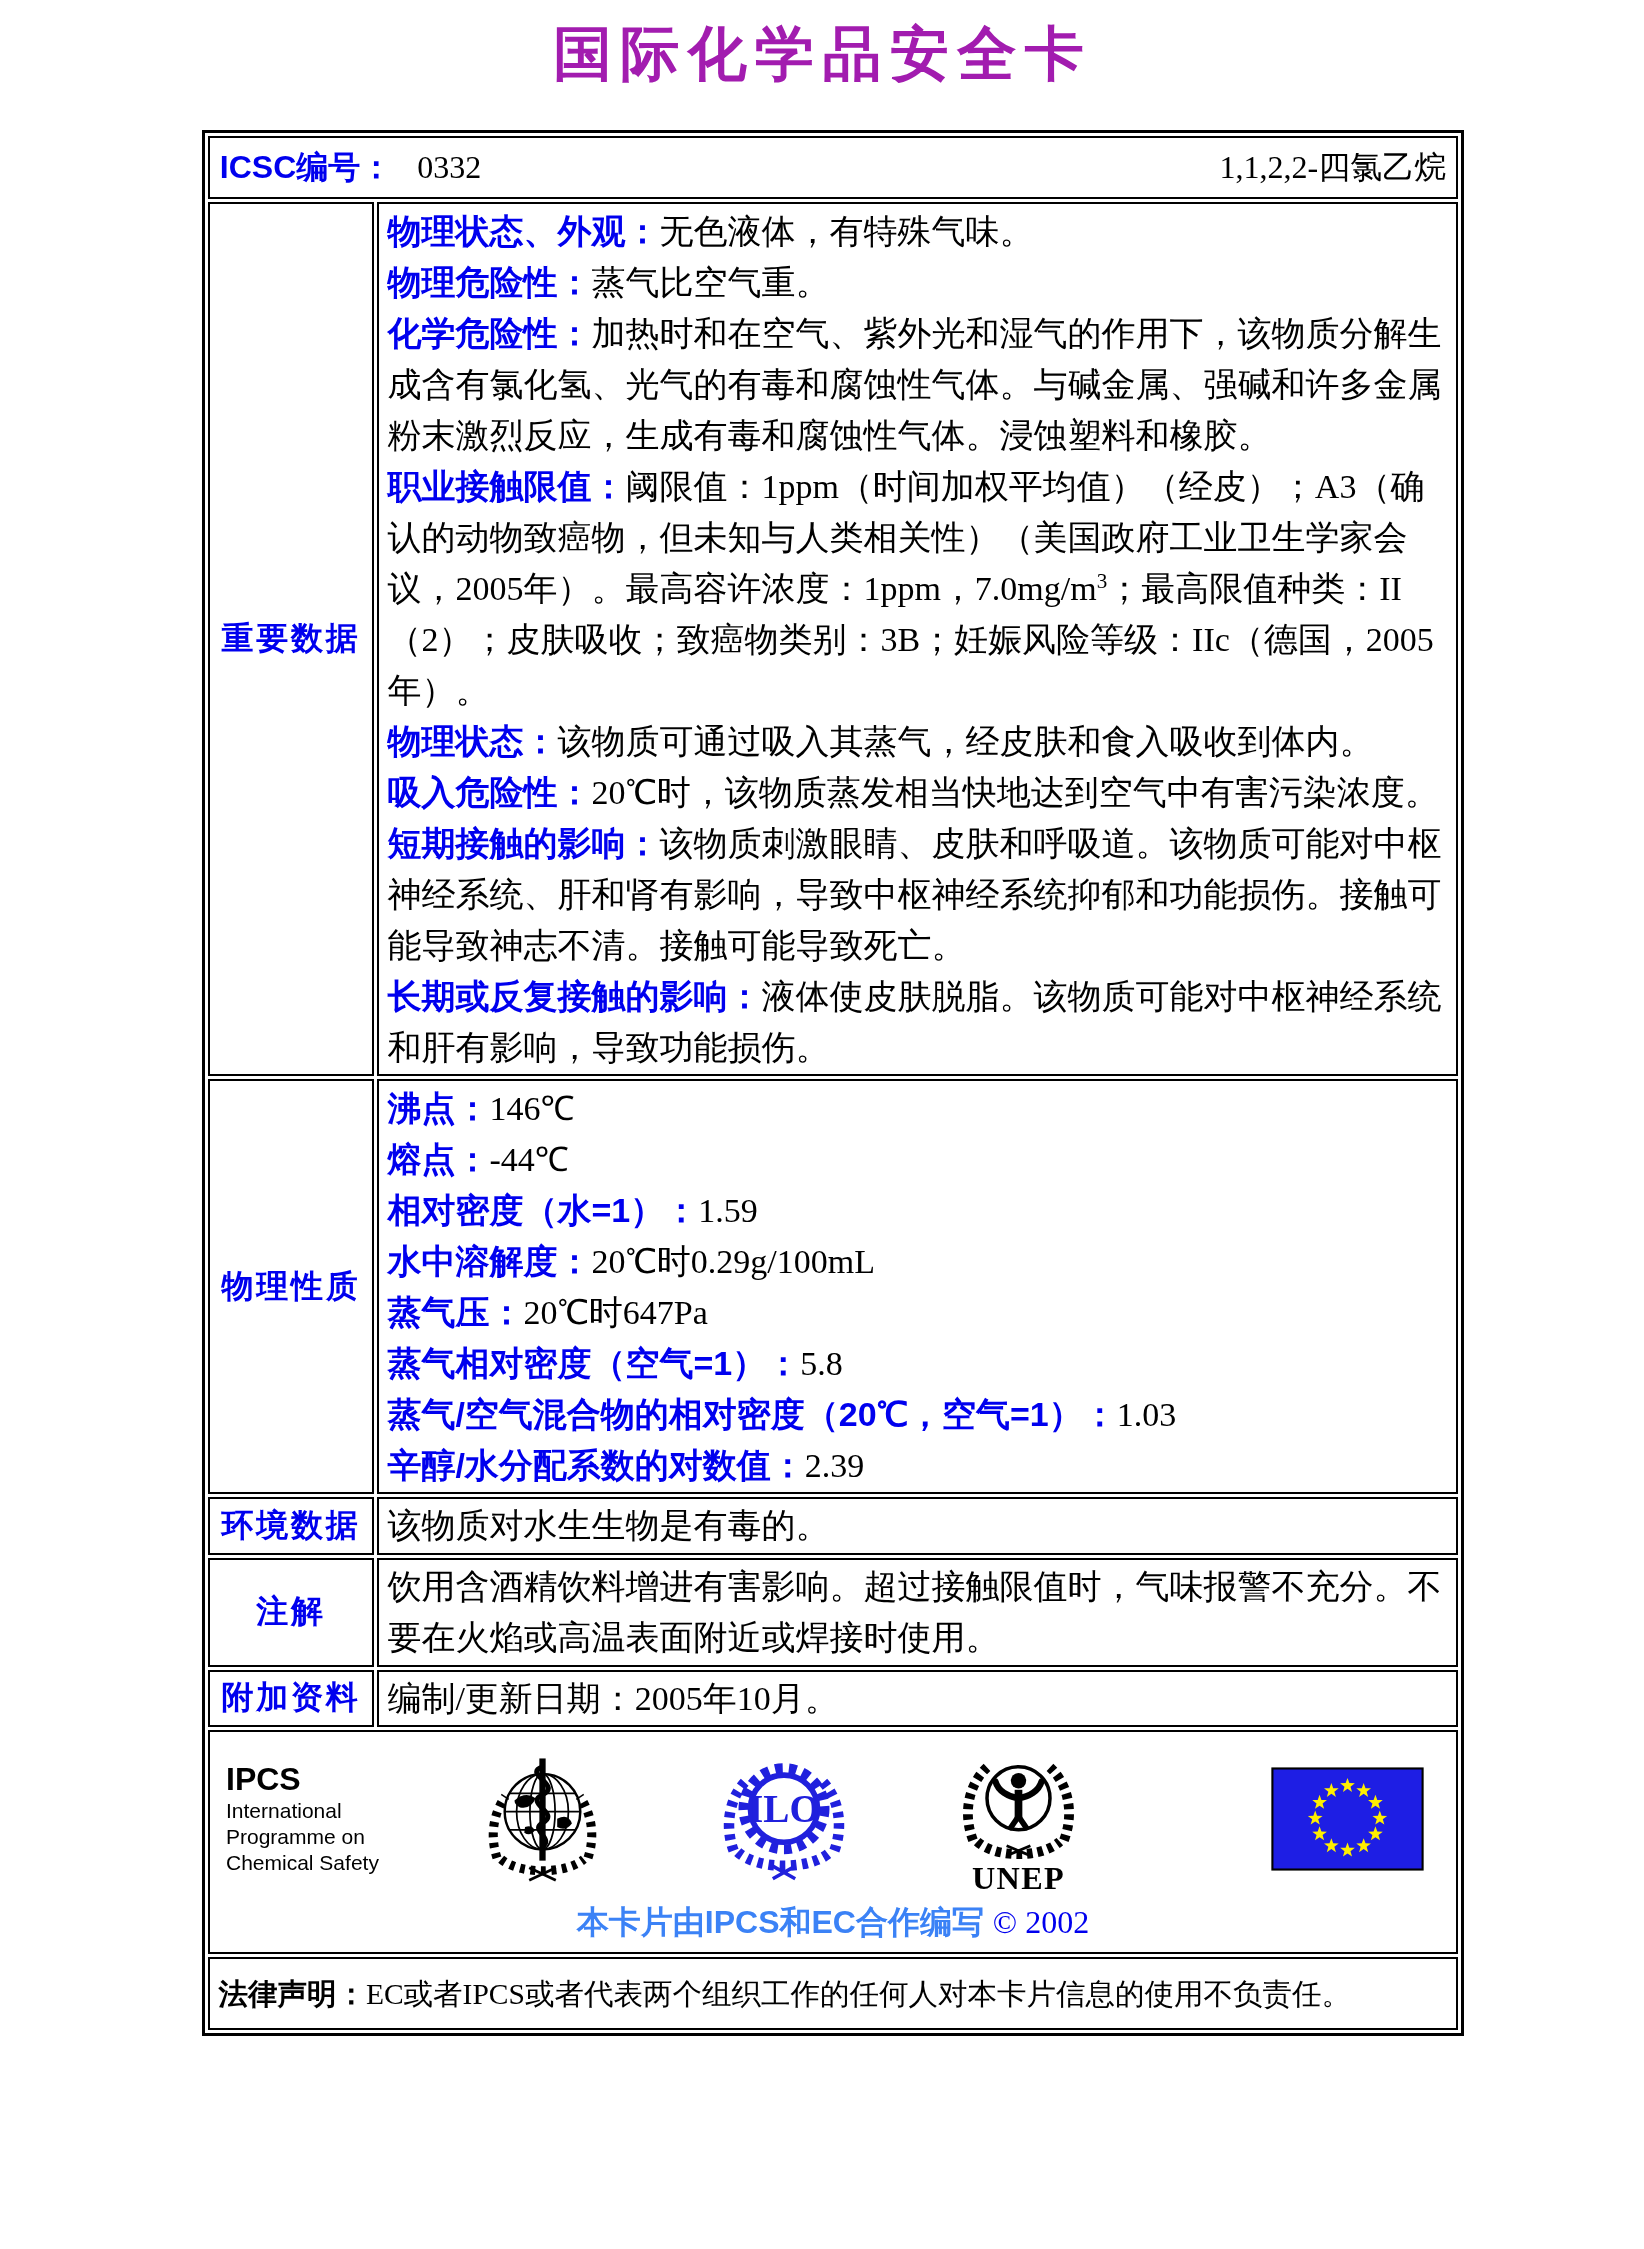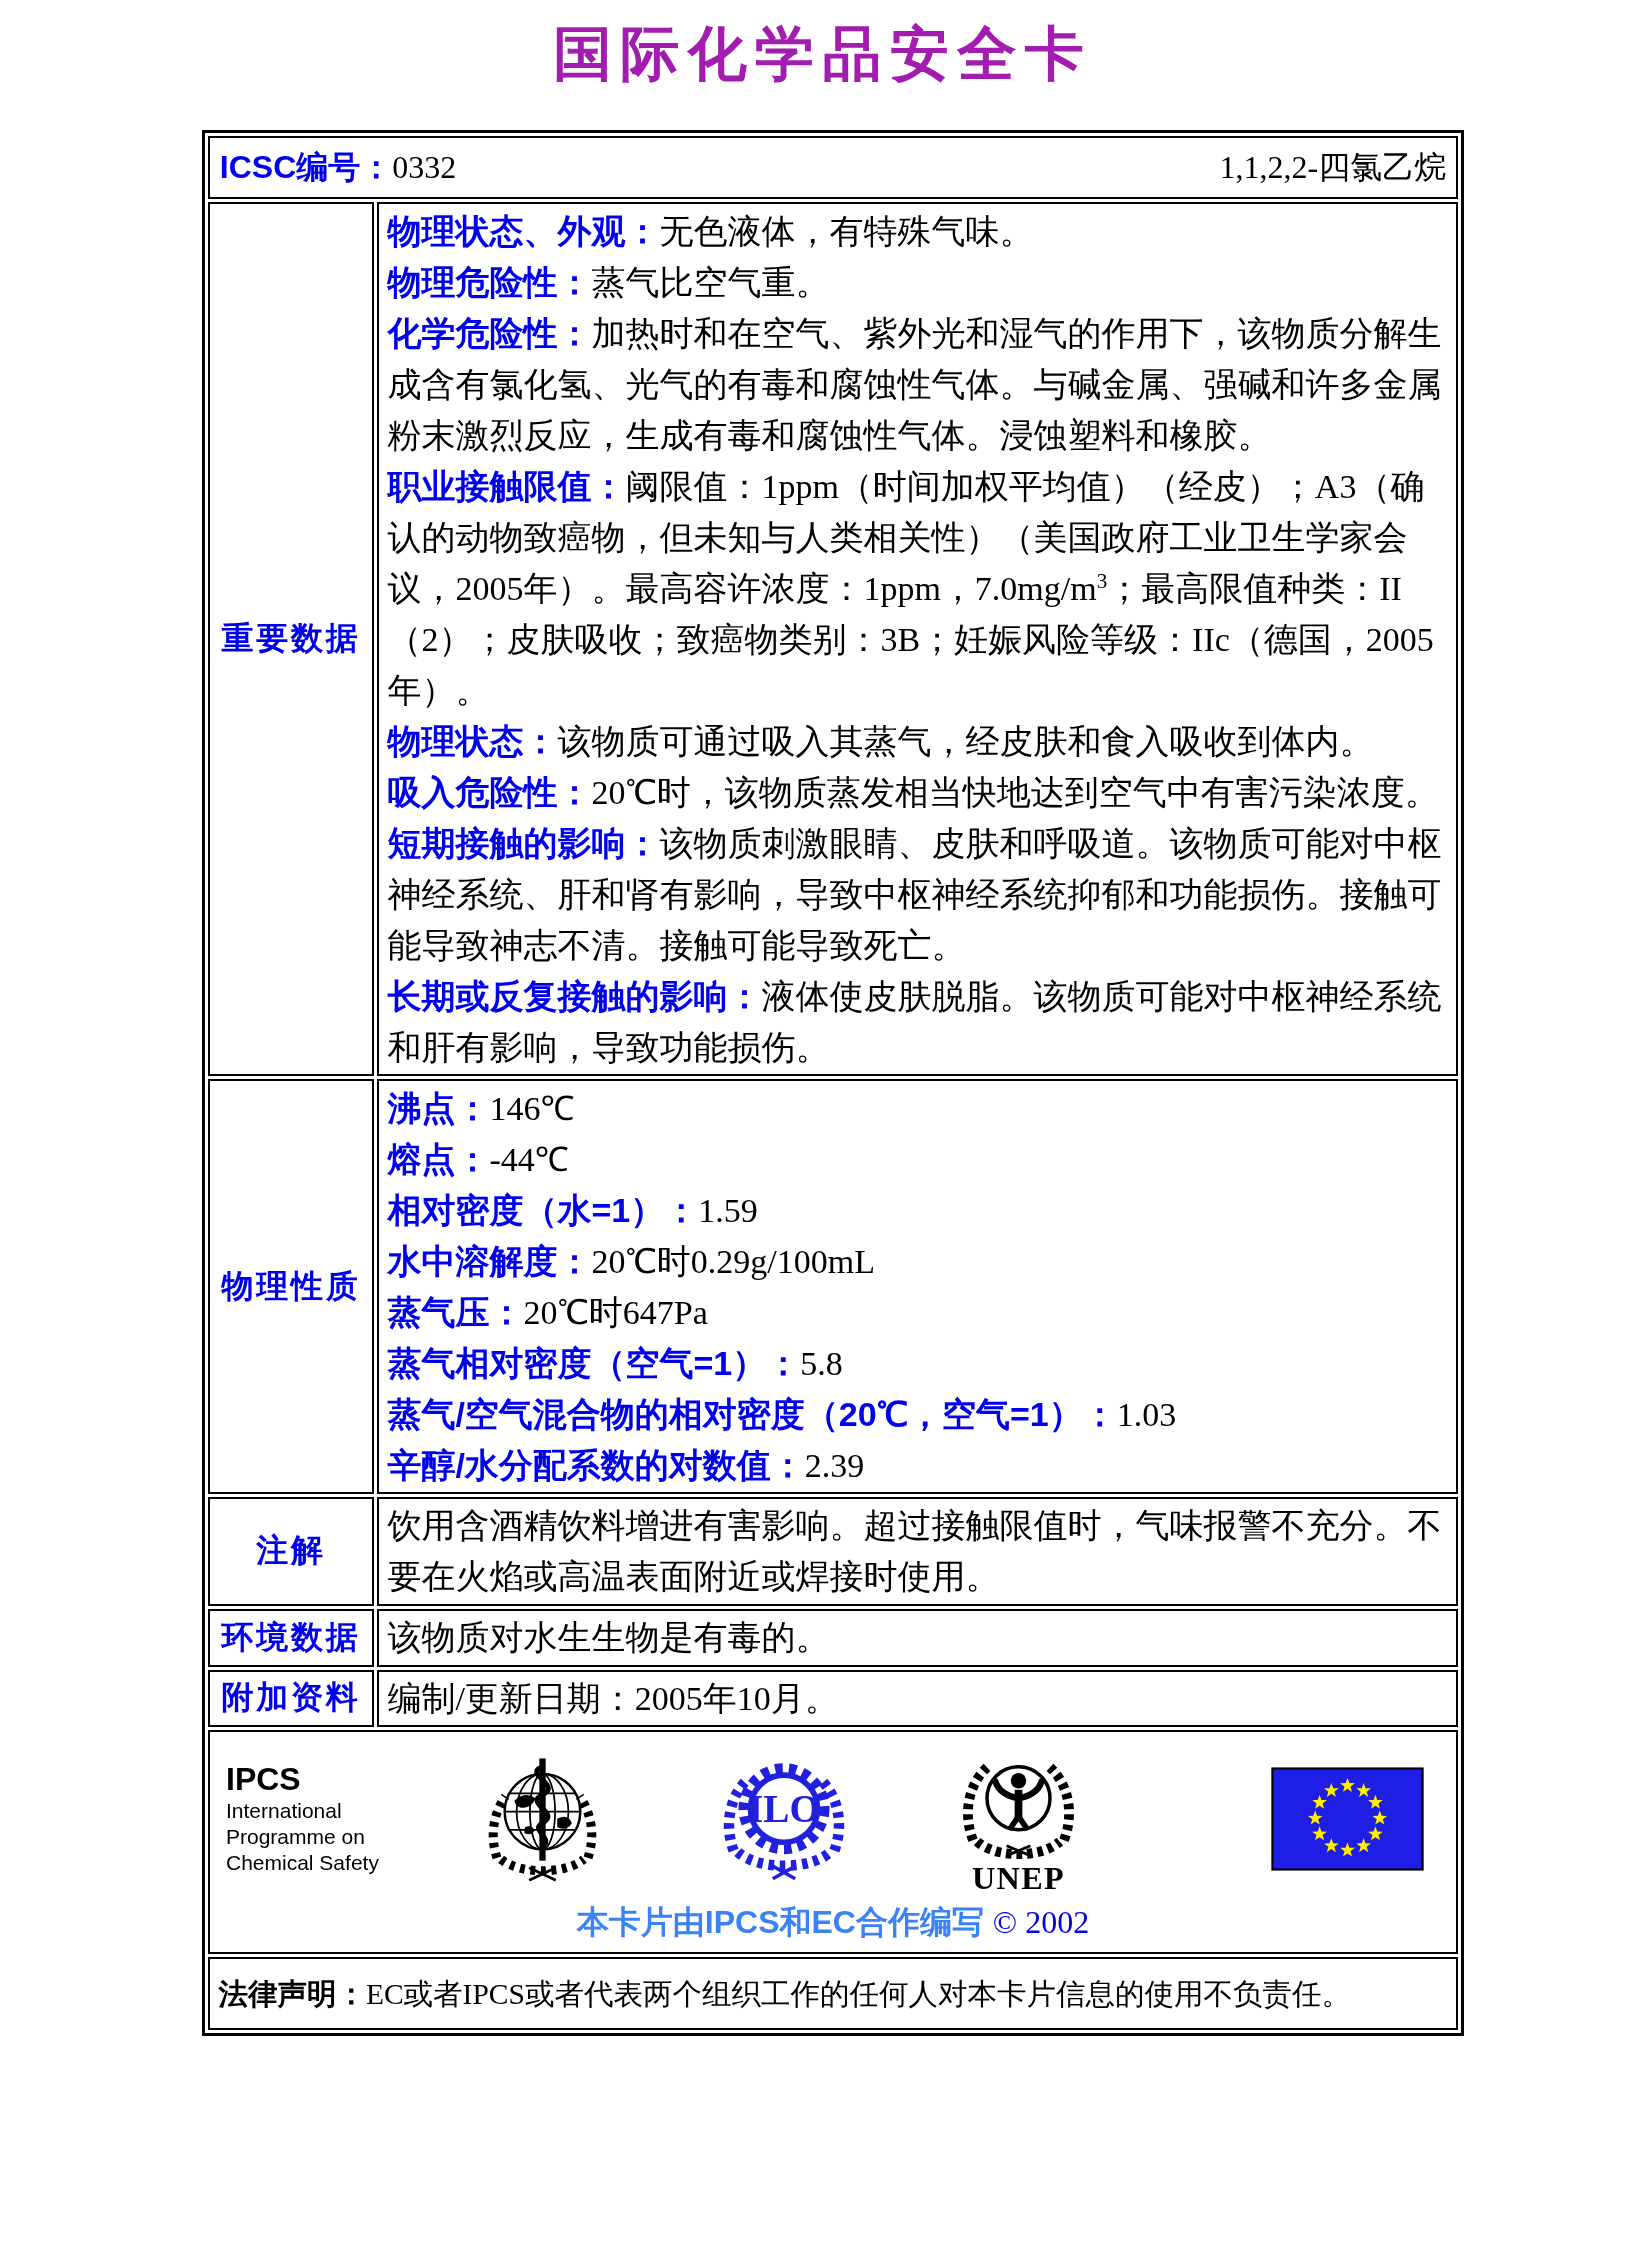--- a/index.html
+++ b/index.html
@@ -14,21 +14,21 @@
   }
   table.card{
     position:absolute;left:202px;top:130px;width:1262px;
     border-collapse:separate;border-spacing:3.5px;border:3.5px solid #000;
     table-layout:auto;background:#fff;
   }
   td{border:2.1px solid #000;padding:1.4px 8.4px;box-sizing:border-box;}
   td.header-cell{padding:4.2px 9.8px;}
   .header-flex{display:flex;align-items:center;font-size:32px;line-height:51px;justify-content:center;}
   .hdr-label{color:#0000EE;font-weight:bold;font-family:"Liberation Sans",sans-serif;}
-  .hdr-num{margin-left:0;}
+  .hdr-num{margin-left:25px;}
   .hdr-name{margin-left:auto;}
   td.rowlabel{
     width:166px;text-align:center;vertical-align:middle;
     color:#0000EE;font-weight:bold;font-size:32px;letter-spacing:2.8px;
     font-family:"Liberation Sans",sans-serif;
   }
   td.content-cell{
     vertical-align:top;font-size:34px;line-height:51px;
   }
   td.cc-important{min-height:807px;height:807px;}
@@ -95,30 +95,30 @@
           <div class="para"><span class="seg seg-b">相对密度（水=1）：</span><span class="seg seg-n">1.59</span></div>
           <div class="para"><span class="seg seg-b">水中溶解度：</span><span class="seg seg-n">20℃时0.29g/100mL</span></div>
           <div class="para"><span class="seg seg-b">蒸气压：</span><span class="seg seg-n">20℃时647Pa</span></div>
           <div class="para"><span class="seg seg-b">蒸气相对密度（空气=1）：</span><span class="seg seg-n">5.8</span></div>
           <div class="para"><span class="seg seg-b">蒸气/空气混合物的相对密度（20℃，空气=1）：</span><span class="seg seg-n">1.03</span></div>
           <div class="para"><span class="seg seg-b">辛醇/水分配系数的对数值：</span><span class="seg seg-n">2.39</span></div>
         </td>
   </tr>
 
   <tr>
+    <td class="rowlabel">环境数据</td>
+    <td class="content-cell">
+          <div class="para"><span class="seg seg-n">该物质对水生生物是有毒的。</span></div>
+        </td>
+  </tr>
+
+  <tr>
     <td class="rowlabel">注解</td>
     <td class="content-cell">
           <div class="para"><span class="seg seg-n">饮用含酒精饮料增进有害影响。超过接触限值时，气味报警不充分。不要在火焰或高温表面附近或焊接时使用。</span></div>
-        </td>
-  </tr>
-
-  <tr>
-    <td class="rowlabel">环境数据</td>
-    <td class="content-cell">
-          <div class="para"><span class="seg seg-n">该物质对水生生物是有毒的。</span></div>
         </td>
   </tr>
 
   <tr>
     <td class="rowlabel">附加资料</td>
     <td class="content-cell">
           <div class="para"><span class="seg seg-n">编制/更新日期：2005年10月。</span></div>
         </td>
   </tr>
 

